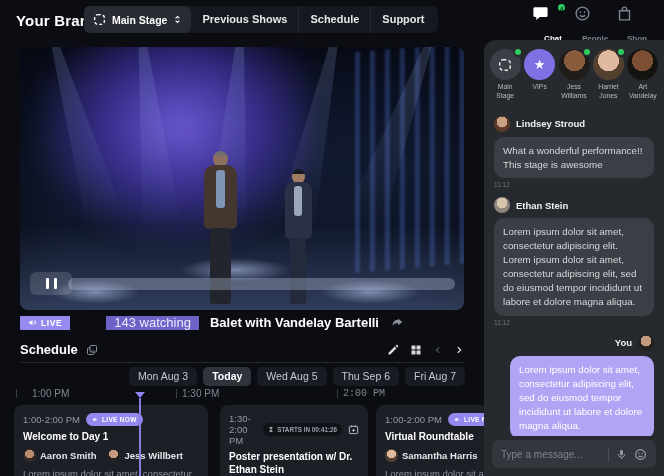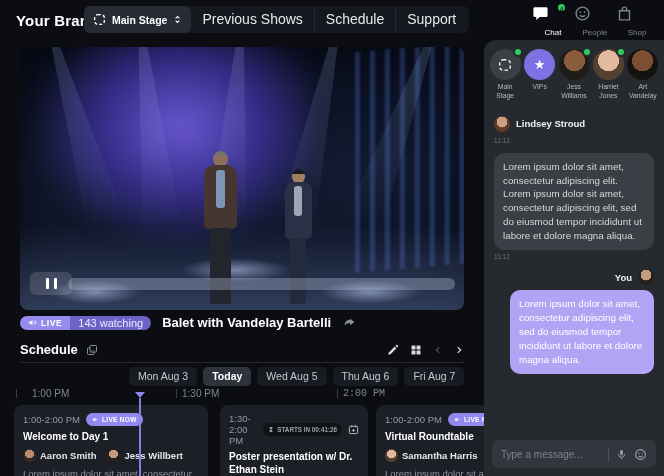--- a/index.html
+++ b/index.html
@@ -8,26 +8,26 @@
     position:relative; width:664px; height:476px; overflow:hidden;
     background:#0b0d13; font-family:"Liberation Sans", sans-serif; color:#fff;
   }
   .abs { position:absolute; }
   svg.ic { display:block; }
 
   
   .brand { left:16px; top:12px; font-size:15px; font-weight:bold; letter-spacing:.2px; }
   .navgroup { left:84px; top:6px; height:27px; background:#15181e; border-radius:6px; display:flex; align-items:center; padding-right:2px; }
   .stagebtn { display:flex; gap:6px; align-items:center; background:#272b33; border-radius:6px; height:27px; padding:0 9px; font-size:10.5px; font-weight:bold; color:#fff; cursor:pointer; }
-  .navitem { padding:0 11px; font-size:14px; font-weight:normal; color:#e7e8ea; line-height:27px; cursor:pointer; }
+  .navitem { padding:0 11px; font-size:11px; font-weight:bold; color:#e7e8ea; line-height:27px; cursor:pointer; }
   .navitem + .navitem { border-left:1px solid #262a31; }
   .actions { right:6px; top:5px; display:flex; }
   .action { width:42px; text-align:center; color:#7e838c; cursor:pointer; position:relative; }
   .action .aicon { margin:0 auto; width:17px; height:17px; }
-  .action .albl { font-size:8px; margin-top:6px; }
+  .action .albl { font-size:8px; margin-top:12px;font-weight:bold; }
   .action.active { color:#fff; }
   .chatbadge { position:absolute; top:-3px; left:24px; min-width:11px; height:11px; border-radius:6px; background:#2fcb5f; color:#05360f; font-size:6.5px; font-weight:bold; line-height:11px; border:2px solid #0b0d13; padding:0 1px; }
 
   
   .player { left:20px; top:47px; width:444px; height:263px; border-radius:8px; overflow:hidden;
     background:linear-gradient(180deg,#0a0f1e 0%, #121a30 45%, #0e1526 100%); box-shadow:inset 0 0 60px rgba(0,0,0,.6); }
   .backdrop { left:4%; top:-6%; width:62%; height:80%;
     background:radial-gradient(ellipse at 52% 45%, rgba(122,100,240,.85) 0%, rgba(74,56,185,.65) 40%, rgba(25,28,70,0) 74%);
     filter:blur(10px); }
   .ledwall { right:-6px; top:0; width:26%; height:84%; opacity:.55; filter:blur(1px); transform:skewY(-5deg);
@@ -49,23 +49,23 @@
   .torso-w { left:5px; top:13px; width:27px; height:57px; border-radius:9px 9px 5px 5px; background:#2a3147; }
   .blouse-w { left:14px; top:17px; width:8px; height:30px; border-radius:3px; background:#9aa7b8; }
   .legs-w { left:10px; top:69px; width:16px; height:66px; border-radius:3px; background:#242a3b; }
   .pausebtn { left:10px; top:225px; width:42px; height:23px; background:rgba(255,255,255,.14); border-radius:6px;
     display:flex; gap:5px; align-items:center; justify-content:center; cursor:pointer; }
   .pausebtn i { display:block; width:3px; height:11px; background:#fff; border-radius:1px; }
   .progress { left:48px; top:231px; width:387px; height:12px; background:rgba(185,198,222,.35); border-radius:6px; cursor:pointer; }
 
   
   .liverow { left:20px; top:315px; display:flex; align-items:center; gap:11px; }
-  .livebadge { display:flex; height:14px; border-radius:7px; overflow:hidden; cursor:pointer; }
+  .livebadge { display:flex; height:14px; border-radius:1px; overflow:hidden; cursor:pointer;gap:16px; }
   .livebadge .lseg { background:#988bf0; display:flex; align-items:center; gap:4px; padding:0 8px; font-size:8.5px; font-weight:bold; letter-spacing:.6px; color:#fff; }
-  .livebadge .rseg { background:#6d63c6; display:flex; align-items:center; padding:0 8px; font-size:11px; color:#edeaff; }
+  .livebadge .rseg { background:#6d63c6; display:flex; align-items:center; padding:0 8px; font-size:13px; color:#edeaff;margin-left:20px; }
   .vtitle { font-size:13px; font-weight:bold; }
   .share { color:#8a8f99; cursor:pointer; }
 
   
   .schedhead { left:20px; top:342px; display:flex; align-items:center; gap:8px; }
   .schedhead .h { font-size:13px; font-weight:bold; }
   .schedtools { right:200px; top:344px; display:flex; gap:11px; align-items:center; color:#d9dbde; }
   .schedtools .dim { color:#4b4f58; }
   .sched-divider { left:20px; top:362px; width:444px; height:1px; background:#23262d; }
   .days { left:129px; top:367px; display:flex; gap:6px; }
@@ -264,21 +264,21 @@
           <path d="M9 5l7 7-7 7"></path>
         </svg>
     </span>
   </div>
   <div class="abs sched-divider"></div>
 
   <div class="abs days">
     <div class="day">Mon Aug 3</div>
     <div class="day active">Today</div>
     <div class="day">Wed Aug 5</div>
-    <div class="day">Thu Aug 6</div>
+    <div class="day">Thu Sep 6</div>
     <div class="day">Fri Aug 7</div>
   </div>
 
   <div class="abs tick" style="left:16px;"></div>
   <div class="abs tlabel" style="left:32px;">1:00 PM</div>
   <div class="abs tick" style="left:176px;"></div>
   <div class="abs tlabel" style="left:182px;">1:30 PM</div>
   <div class="abs tick" style="left:337px;"></div>
   <div class="abs tlabel" style="left:343px;font-family:Liberation Mono, monospace;">2:00 PM</div>
   <div class="abs tri"></div>
@@ -386,23 +386,28 @@
         <span class="lbl">Art Vandelay</span>
       </div>
     </div>
 
     <div class="msgs">
       <div class="msg">
         <div class="mhead">
             <span class="mav av1"></span>
             <span>Lindsey Stroud</span>
           </div>
+        <div class="bubble">What a wonderful performance!! This stage is awesome</div>
         <div class="mtime">11:12</div>
       </div>
       <div class="msg">
+        <div class="mhead">
+            <span class="mav av2"></span>
+            <span>Ethan Stein</span>
+          </div>
         <div class="bubble">Lorem ipsum dolor sit amet, consectetur adipiscing elit. Lorem ipsum dolor sit amet, consectetur adipiscing elit, sed do eiusmod tempor incididunt ut labore et dolore magna aliqua.</div>
         <div class="mtime">11:12</div>
       </div>
       <div class="msg self">
         <div class="mhead">
             <span>You</span>
             <span class="mav av3"></span>
           </div>
         <div class="bubble">Lorem ipsum dolor sit amet, consectetur adipiscing elit, sed do eiusmod tempor incididunt ut labore et dolore magna aliqua.</div>
 

